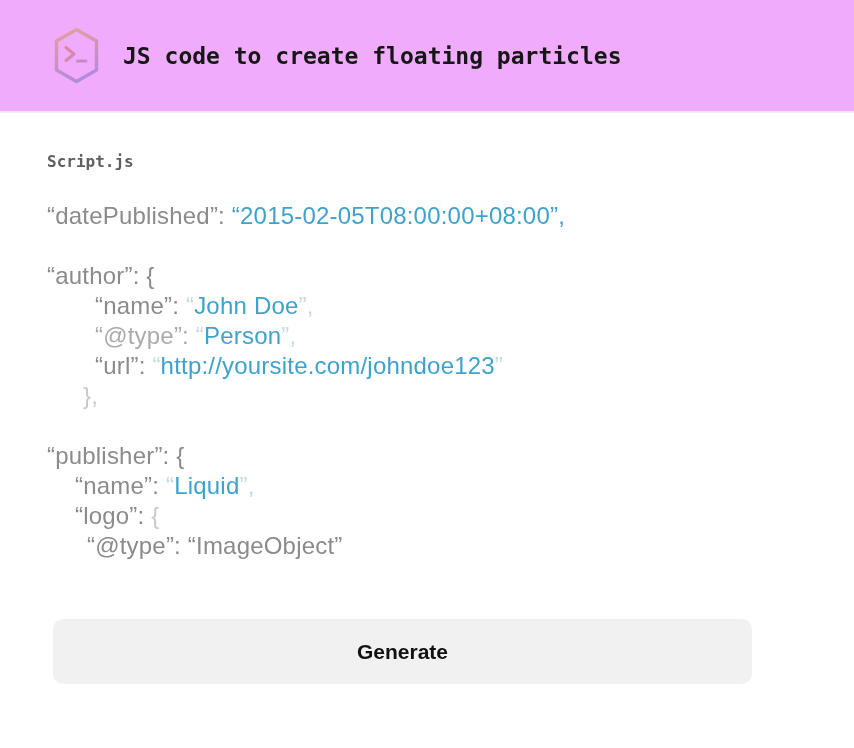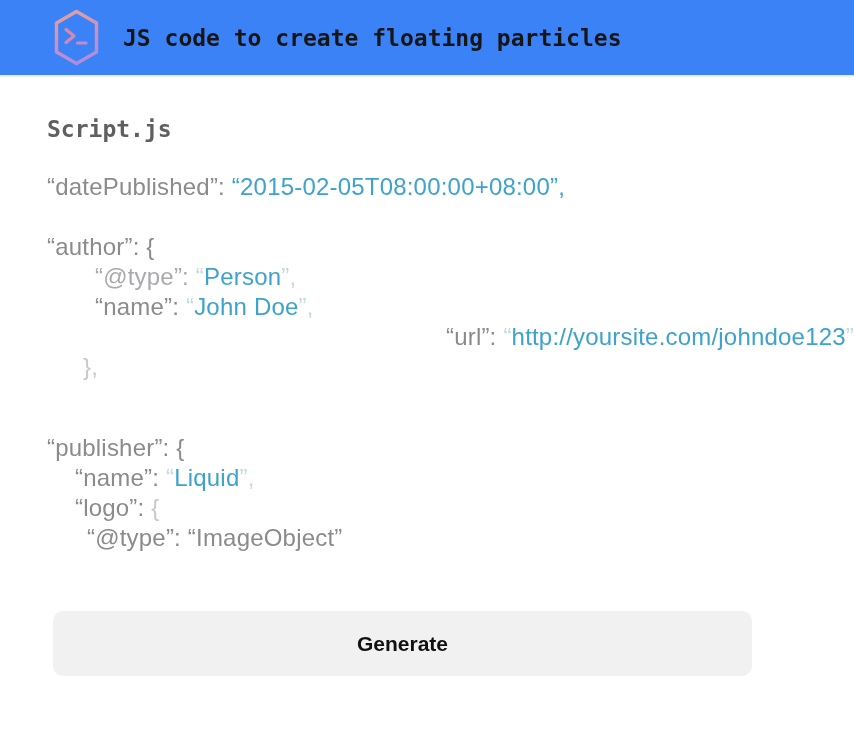--- a/index.html
+++ b/index.html
@@ -4,26 +4,26 @@
 <style>
   * { margin: 0; padding: 0; box-sizing: border-box; }
   html, body {
     width: 854px; height: 748px;
     background: #ffffff;
     font-family: "Liberation Sans", sans-serif;
     overflow: hidden;
   }
   
   .app-header {
-    height: 77px;
+    height: 113px;
     display: flex;
     align-items: center;
     padding: 0 36px 0 53px;
     border-bottom: 2px solid var(--divider, #ededed);
-    background: #3b82f6;
+    background: #f0abfc;
   }
   .logo-wrap { width: 47px; height: 57px; flex: 0 0 auto; display: block; }
   .app-title {
     margin-left: 23px;
     font-family: "DejaVu Sans Mono", monospace;
     font-size: 23px;
     font-weight: 700;
     color: var(--title-text, #161616);
     white-space: nowrap;
   }
@@ -35,21 +35,21 @@
     font-size: 18px;
     line-height: 1;
     padding: 7px 12px 8px 12px;
     border-radius: 7px;
     white-space: nowrap;
   }
   
   .file-name {
     margin: 39px 0 0 47px;
     font-family: "DejaVu Sans Mono", monospace;
-    font-size: 23px;
+    font-size: 16px;
     font-weight: 600;
     color: var(--file-name-text, #5f5f5f);
   }
   .code-block {
     margin: 30px 0 0 47px;
     font-size: 24px;
     line-height: 30px;
     font-family: "Liberation Sans", sans-serif;
     letter-spacing: 0.2px;
   }
@@ -99,24 +99,24 @@
   </span>
   <h1 class="app-title">JS code to create floating particles</h1>
 </header>
 
 <main>
   <h2 class="file-name">Script.js</h2>
   <div class="code-block" id="code-block">
       <div class="code-line" style="padding-left: 0px;"><span class="seg-key">“datePublished”: </span><span class="seg-value">“2015-02-05T08:00:00+08:00”,</span></div>
       <div class="code-line"></div>
       <div class="code-line" style="padding-left: 0px;"><span class="seg-key">“author”: {</span></div>
+      <div class="code-line" style="padding-left: 48px;"><span class="seg-key">“name”: </span><span class="seg-quote">“</span><span class="seg-value">John Doe</span><span class="seg-quote">”,</span></div>
       <div class="code-line" style="padding-left: 48px;"><span class="seg-key-light">“@type”: </span><span class="seg-quote">“</span><span class="seg-value">Person</span><span class="seg-quote">”,</span></div>
-      <div class="code-line" style="padding-left: 48px;"><span class="seg-key">“name”: </span><span class="seg-quote">“</span><span class="seg-value">John Doe</span><span class="seg-quote">”,</span></div>
-      <div class="code-line" style="padding-left: 48px; text-align: right;"><span class="seg-key">“url”: </span><span class="seg-quote">“</span><span class="seg-value">http://yoursite.com/johndoe123</span><span class="seg-quote">”</span></div>
+      <div class="code-line" style="padding-left: 48px;"><span class="seg-key">“url”: </span><span class="seg-quote">“</span><span class="seg-value">http://yoursite.com/johndoe123</span><span class="seg-quote">”</span></div>
       <div class="code-line" style="padding-left: 36px;"><span class="seg-punct-light">},</span></div>
       <div class="code-line"></div>
-      <div class="code-line" style="padding-left: 0px; margin-top: 21px;"><span class="seg-key">“publisher”: {</span></div>
+      <div class="code-line" style="padding-left: 0px;"><span class="seg-key">“publisher”: {</span></div>
       <div class="code-line" style="padding-left: 28px;"><span class="seg-key">“name”: </span><span class="seg-quote">“</span><span class="seg-value">Liquid</span><span class="seg-quote">”,</span></div>
       <div class="code-line" style="padding-left: 28px;"><span class="seg-key">“logo”: </span><span class="seg-punct-light">{</span></div>
       <div class="code-line" style="padding-left: 40px;"><span class="seg-key">“@type”: “ImageObject”</span></div>
     </div>
   <button class="generate-button">Generate</button>
 </main>
 
 </body></html>

